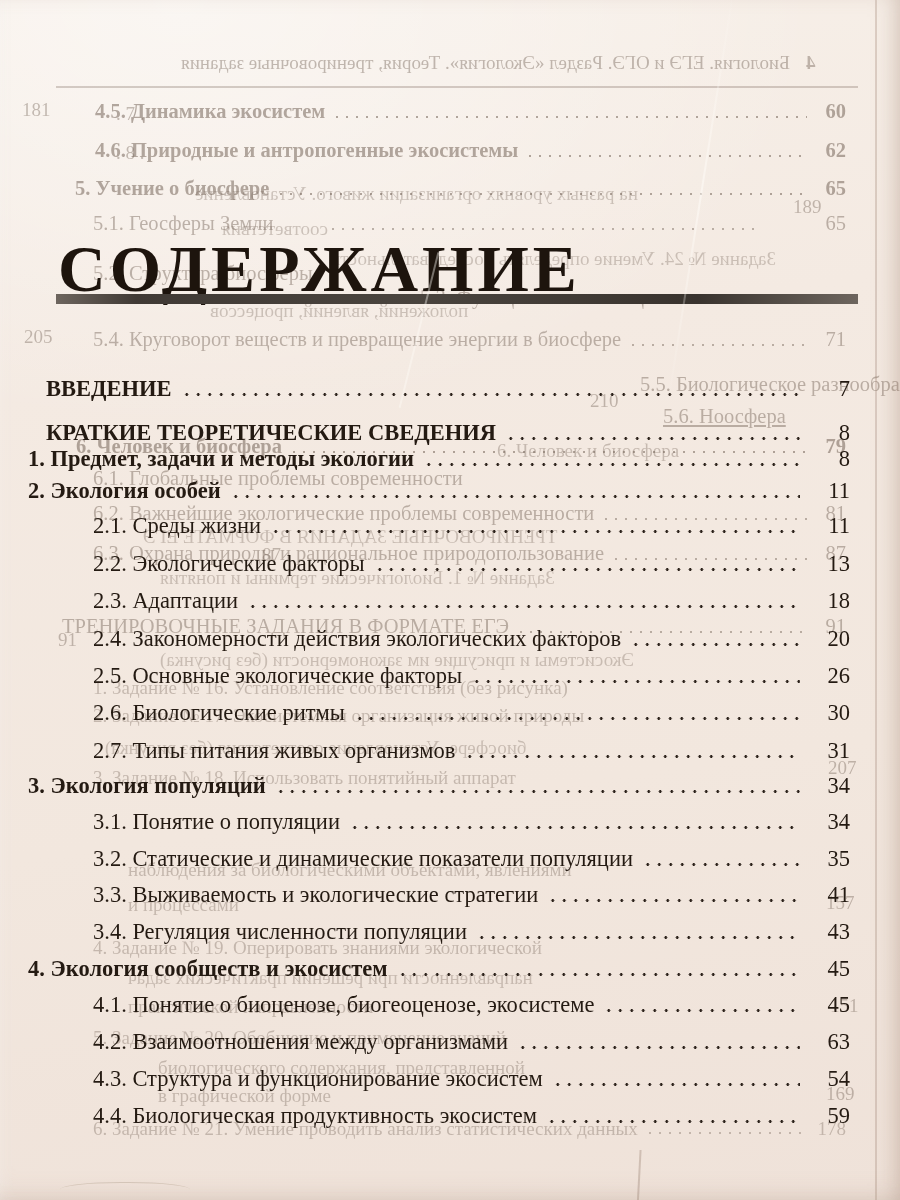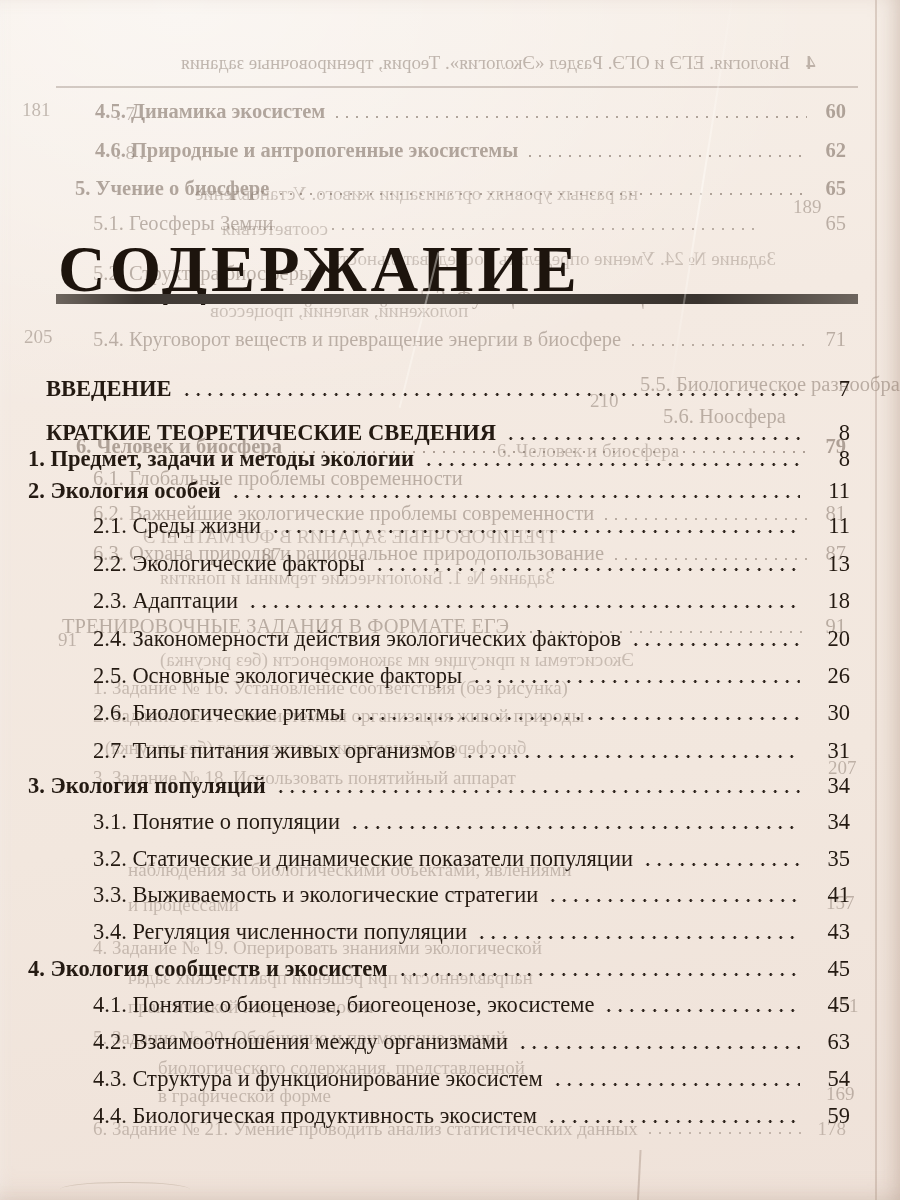--- a/index.html
+++ b/index.html
@@ -98,21 +98,21 @@
       <div class="gline gm" style="top: 249px; left: 330px;"><span class="t">Задание № 24. Умение определять последовательности</span></div>
       <div class="gline gb" style="top: 263px; left: 93px;"><span class="t">5.2. Структура биосферы</span></div>
       <div class="gline gb" style="top: 287px; left: 420px;"><span class="t">5.3. Функции живого вещества</span></div>
       <div class="gline gm" style="top: 301px; left: 210px;"><span class="t">положений, явлений, процессов</span></div>
       <div class="gline gb gflex" style="top: 329px; left: 93px; right: 54px; white-space: nowrap; align-items: flex-end;">
         <span class="t">5.4. Круговорот веществ и превращение энергии в биосфере</span>
         <span class="gdots"></span>
         <span class="gnum">71</span>
       </div>
       <div class="gline gb" style="top: 374px; left: 640px;"><span class="t">5.5. Биологическое разнообразие</span></div>
-      <div class="gline gb" style="top: 406px; left: 663px;"><span class="t">5.6. Ноосфера</span></div>
+      <div class="gline gb" style="top: 406px; left: 663px; text-decoration: underline;"><span class="t">5.6. Ноосфера</span></div>
       <div class="gline ga gflex" style="top: 436px; left: 76px; right: 54px; white-space: nowrap;">
         <span class="t">6. Человек и биосфера</span>
         <span class="gdots"></span>
         <span class="gnum">79</span>
       </div>
       <div class="gline gc" style="top: 441px; left: 497px;"><span class="t">6. Человек и биосфера</span></div>
       <div class="gline gb" style="top: 468px; left: 93px;"><span class="t">6.1. Глобальные проблемы современности</span></div>
       <div class="gline gb gflex" style="top: 503px; left: 93px; right: 54px; white-space: nowrap;">
         <span class="t">6.2. Важнейшие экологические проблемы современности</span>
         <span class="gdots"></span>

